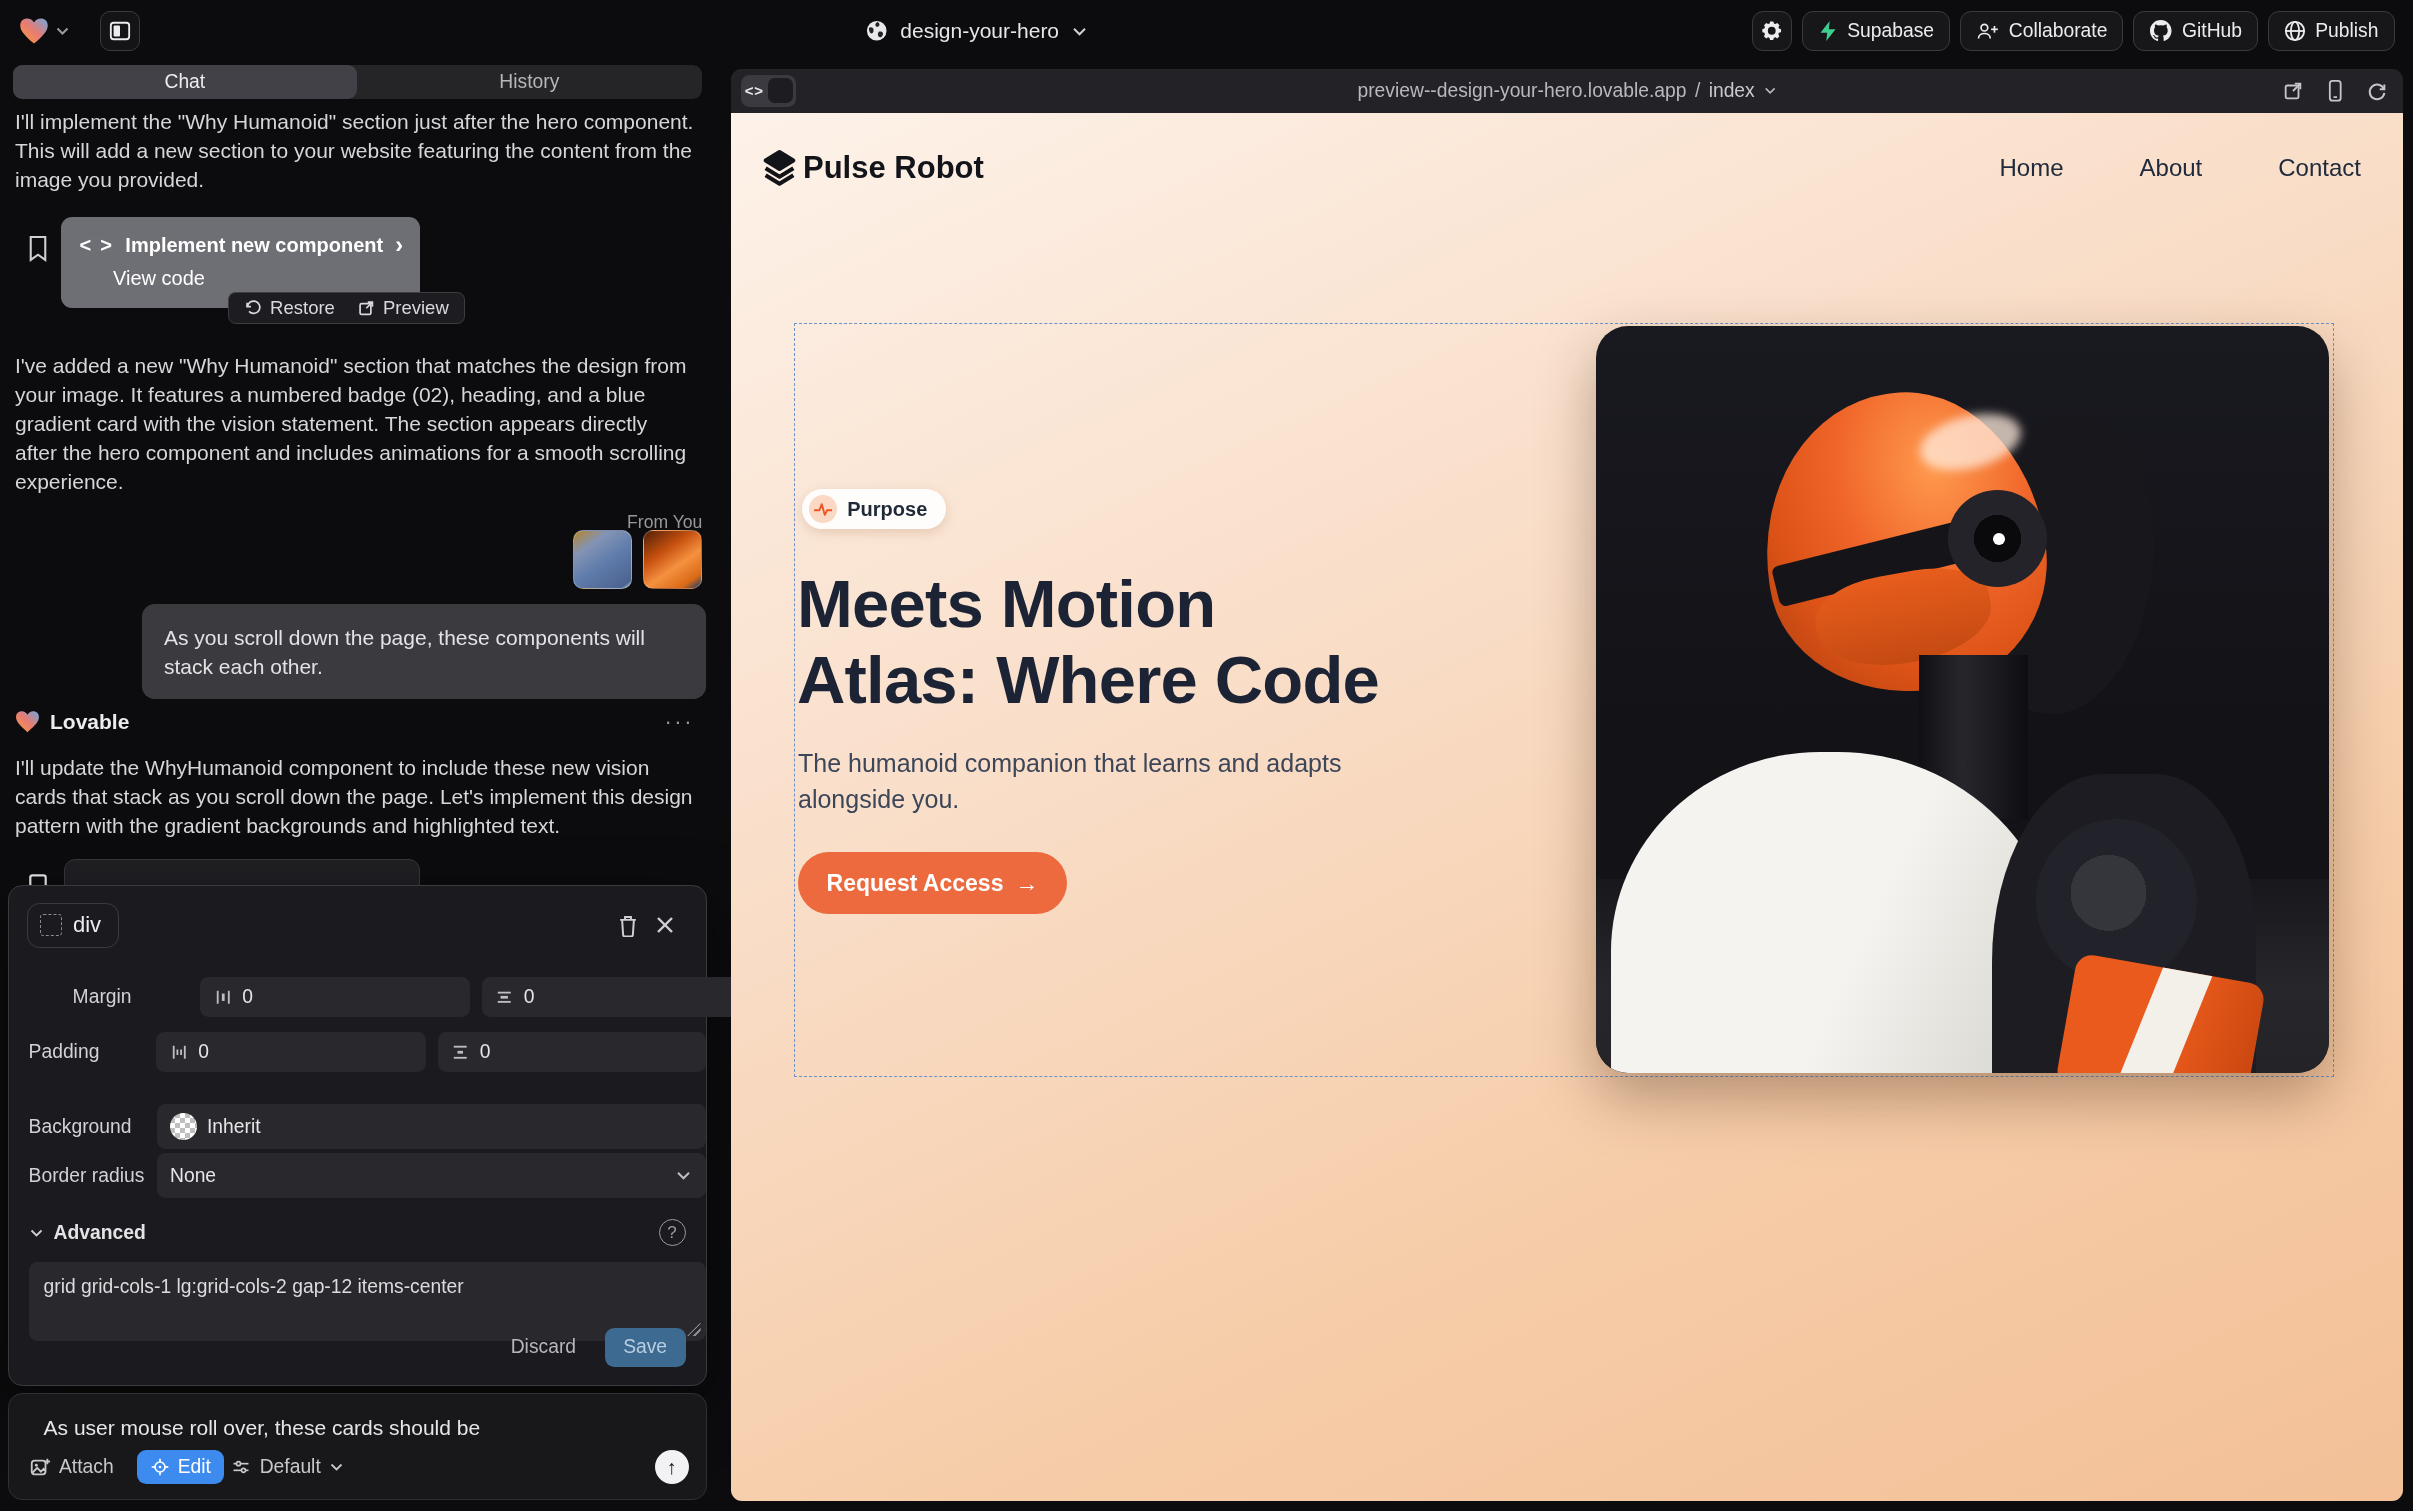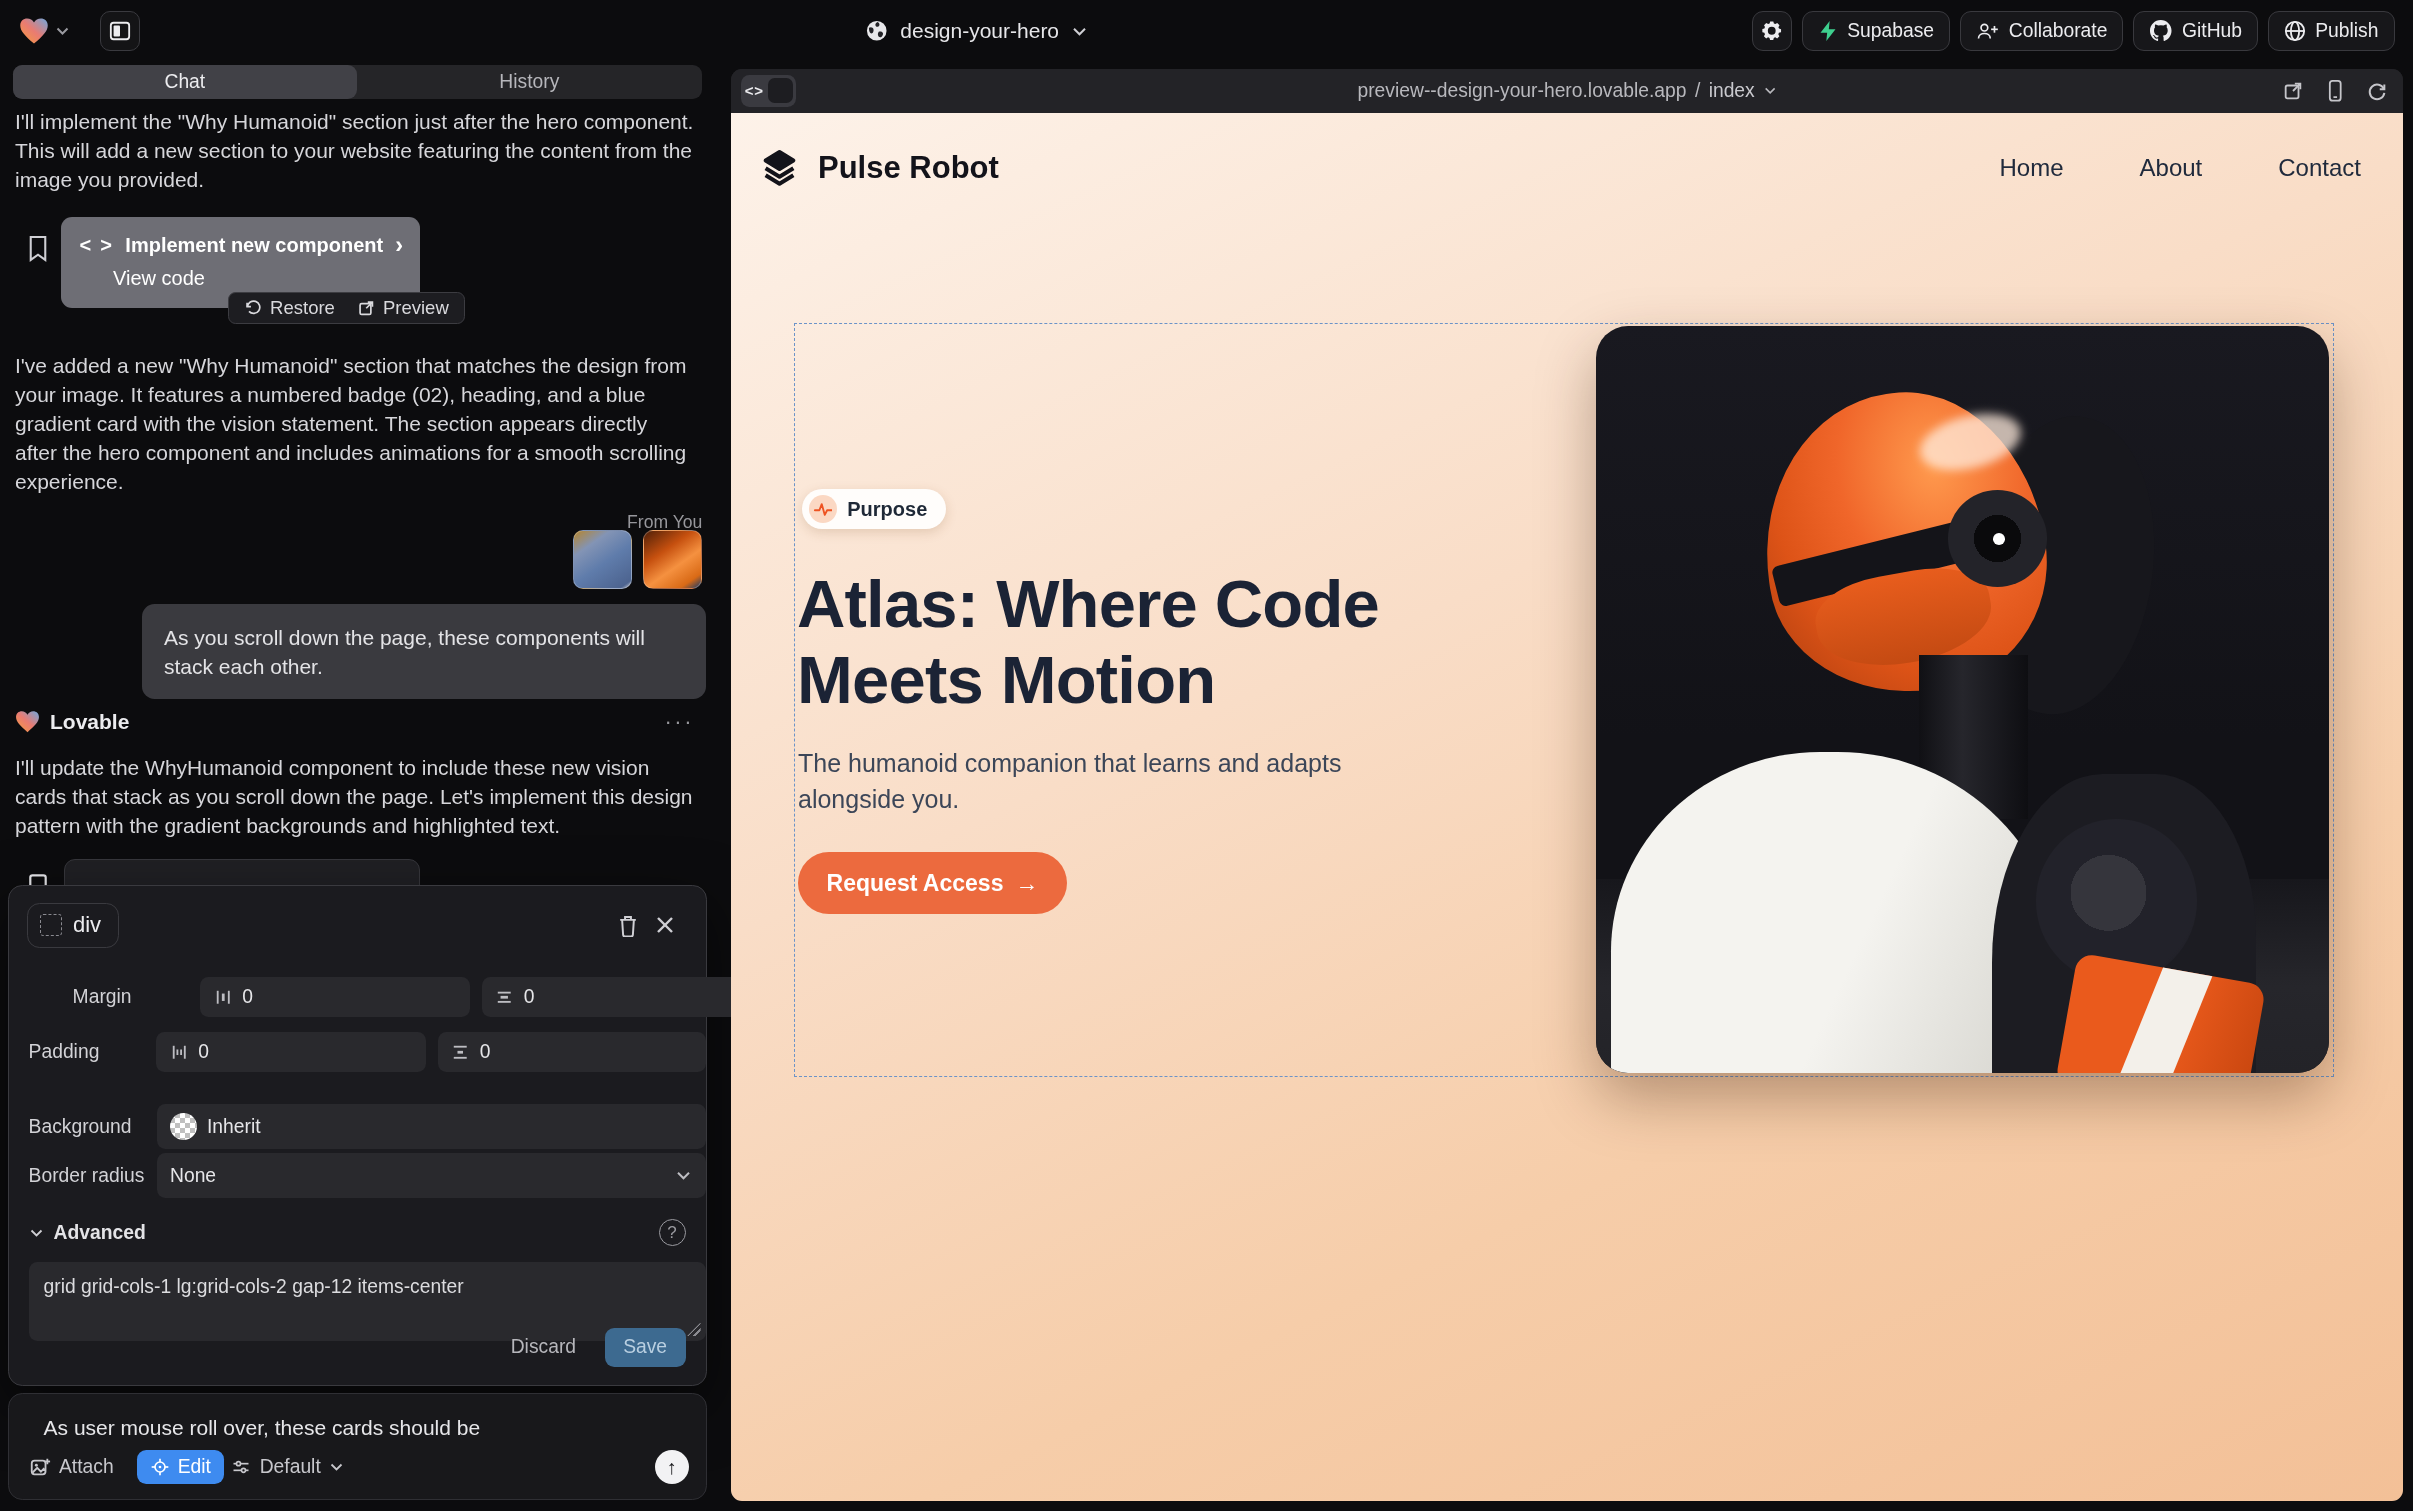--- a/index.html
+++ b/index.html
@@ -94,21 +94,21 @@
   .chrome { position:relative; height:44px; background:#232327; display:flex; align-items:center; }
   .code-toggle { position:absolute; left:10px; top:5.9px; width:55px; height:32px; background:#3a3a40; border-radius:8.4px; display:flex; cursor:pointer; }
   .code-toggle .seg-code { flex:1; display:flex; align-items:center; justify-content:center; color:#ececef; font-size:15px; font-weight:bold; letter-spacing:0.8px; }
   .code-toggle .knob { width:25px; height:25px; margin:3.4px 3.4px 3.4px 0; background:#1d1d21; border-radius:6.7px; }
   .url-bar { position:absolute; left:50%; transform:translateX(-50%); display:flex; align-items:center; gap:8.4px; font-size:19.3px; color:#b8b8bd; }
   .url-page { color:#c9c9ce; }
   .chrome-icons { position:absolute; right:15px; display:flex; align-items:center; gap:22px; color:#c5c5ca; }
 
   .page { position:absolute; left:0; top:44px; width:1672px; height:1388px; background:linear-gradient(155deg,#fdf2e9 0%,#f9ddc7 38%,#f6cda9 68%,#f3c097 100%); overflow:hidden; }
   .site-nav { position:absolute; left:0; top:0; width:100%; height:109px; display:flex; align-items:center; padding:0 42px 0 30px; }
-  .brand { display:flex; align-items:center; gap:20px; font-size:31px; font-weight:bold; color:#13131a; }
+  .brand { display:flex; align-items:center; gap:5px; font-size:31px; font-weight:bold; color:#13131a; }
   .nav-links { margin-left:auto; display:flex; gap:76px; font-size:24px; color:#202a3c; }
   .nav-links span { cursor:pointer; }
 
   .selection-box { position:absolute; left:63px; top:210px; width:1540px; height:754px; border:1.7px dashed #6b93c8; }
 
   .badge { position:absolute; left:71px; top:376px; height:40px; background:#fffdfb; border-radius:20px; display:flex; align-items:center; gap:10px; padding:0 18.5px 0 6.7px; box-shadow:0 3.4px 11.8px rgba(120,70,30,.18); }
   .badge .pulse-circle { width:28.6px; height:28.6px; border-radius:50%; background:#fbd8c3; display:flex; align-items:center; justify-content:center; }
   .badge .badge-text { font-size:20px; color:#1f2937; font-weight:bold; }
 
   .hero-h1 { position:absolute; left:66px; top:453px; font-size:67px; line-height:76px; font-weight:800; letter-spacing:-0.8px; color:#1b2335; }
@@ -532,22 +532,22 @@
       <div class="badge">
         <span class="pulse-circle">
           <svg width="18.5" height="15" viewBox="0 0 24 18" fill="none" stroke="#ee5322" stroke-width="2.4" stroke-linejoin="round" stroke-linecap="round">
               <polyline points="1,10 7,10 10,2 14,16 17,10 23,10"></polyline>
             </svg>
         </span>
         <span class="badge-text">Purpose</span>
       </div>
 
       <div class="hero-h1">
+        <div>Meets Motion</div>
         <div>Atlas: Where Code</div>
-        <div>Meets Motion</div>
       </div>
 
       <p class="hero-p">The humanoid companion that learns and adapts alongside you.</p>
 
       <button class="cta">
         <span>Request Access</span>
         <span>→</span>
       </button>
 
       <div class="robot-card">

